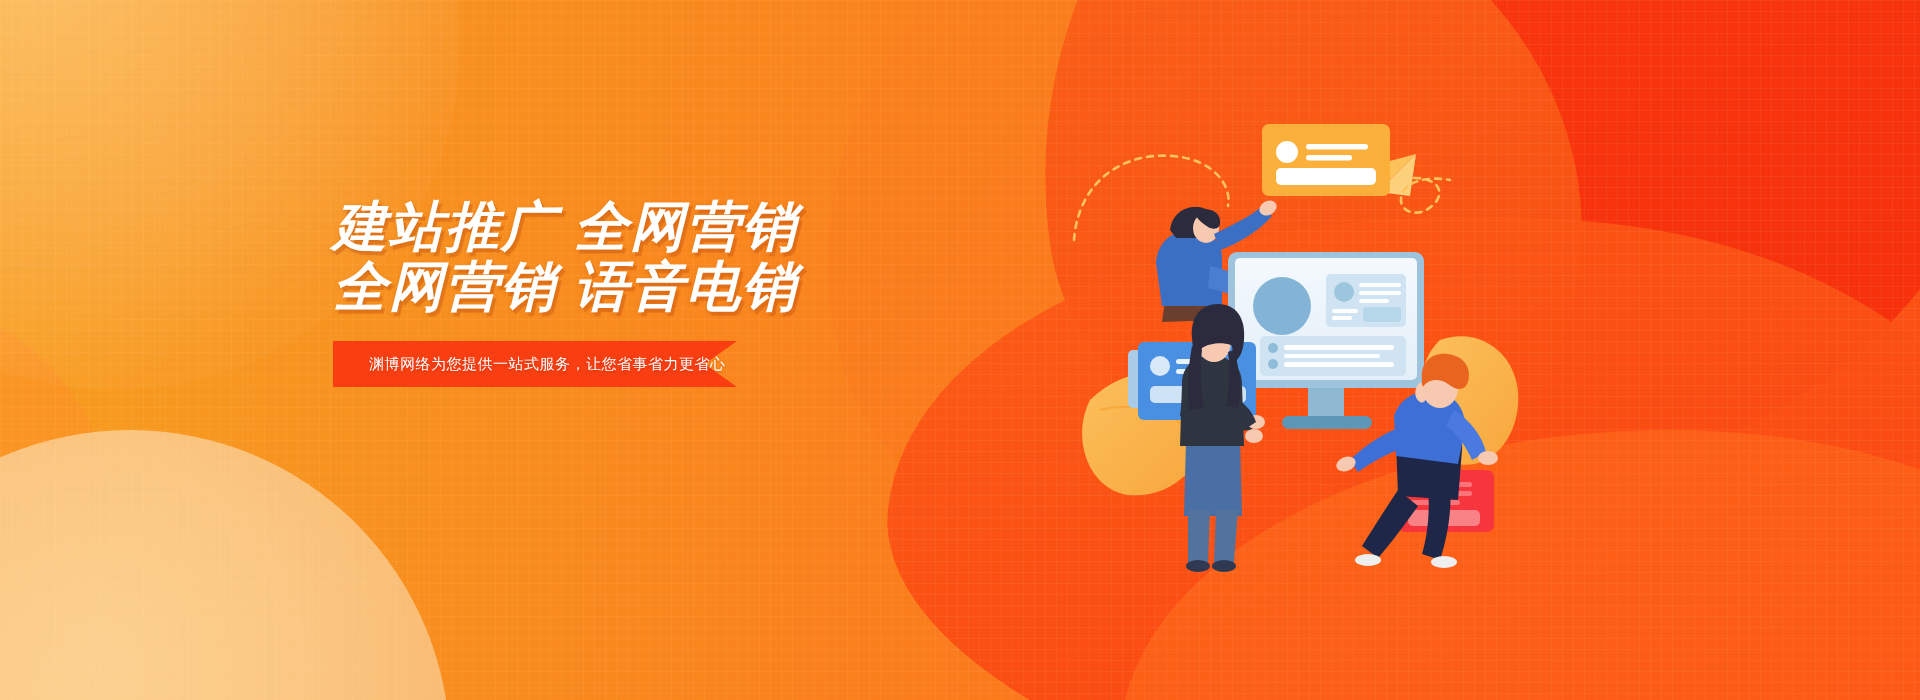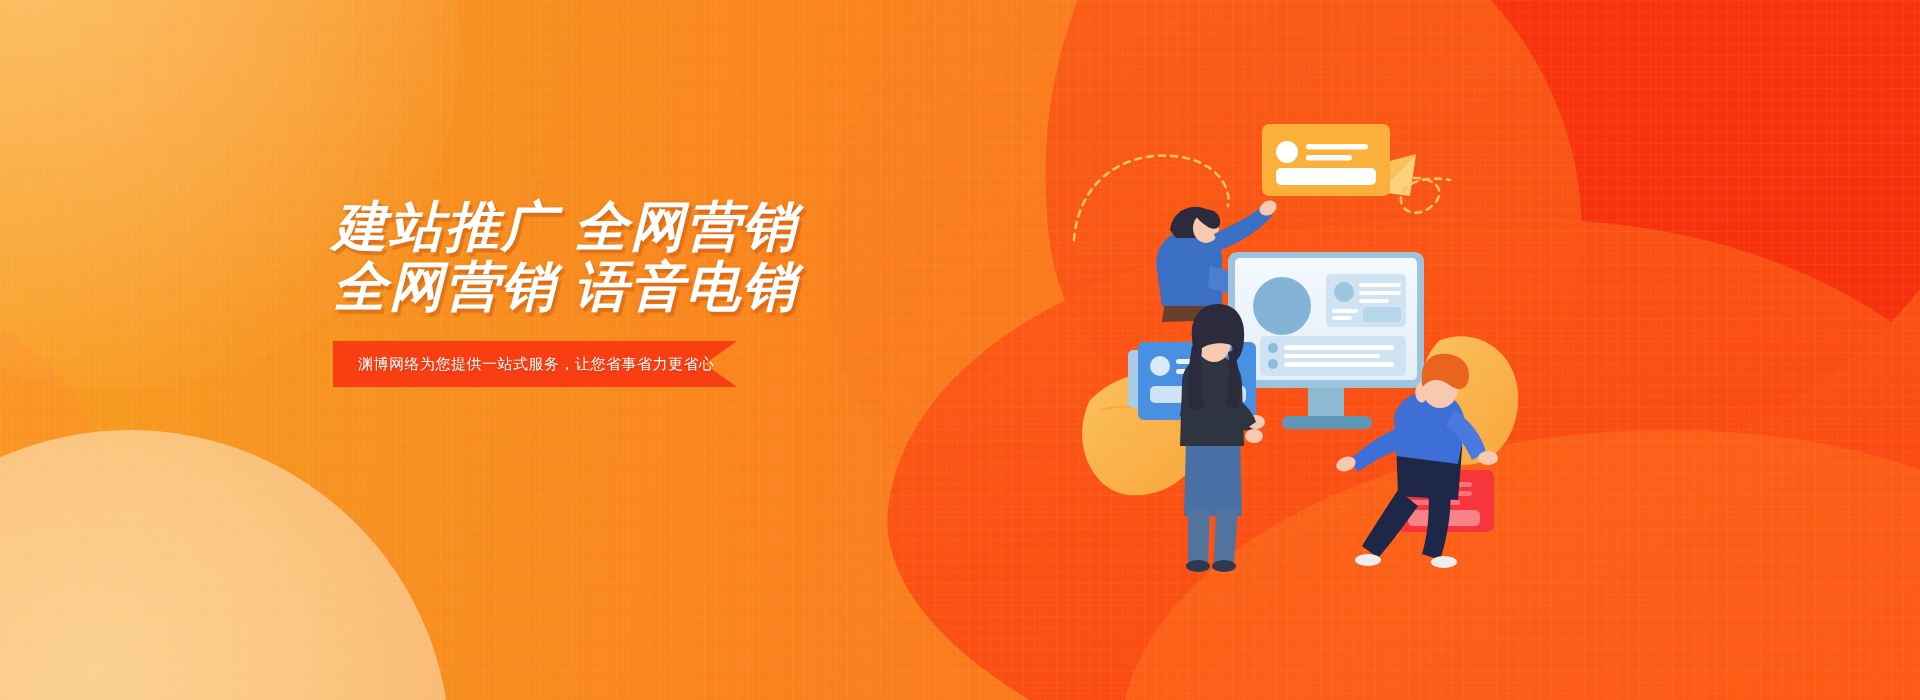--- a/index.html
+++ b/index.html
@@ -81,21 +81,21 @@
     text-shadow:3px 4px 0 rgba(190,70,10,0.30), 0 2px 5px rgba(170,60,10,0.22);
   }
 
   .ribbon-wrap { position:relative; margin-top:25px; width:404px; height:46px; }
   .ribbon-shape {
     position:absolute; inset:0;
     background:#f93e12;
     clip-path:polygon(0 0, 100% 0, 92% 50%, 100% 100%, 0 100%);
   }
   .ribbon-text {
-    position:absolute; left:25px; top:0; height:46px;
+    position:absolute; left:36px; top:0; height:46px;
     display:flex; align-items:center;
     color:#ffffff; font-size:15px; letter-spacing:.5px;
     white-space:nowrap;
     text-shadow:0 1px 2px rgba(140,40,10,0.35);
   }
 
   
   .illus { position:absolute; left:1110px; top:110px; width:400px; height:480px; }
   .illus svg { display:block; overflow:visible; }
 </style>

